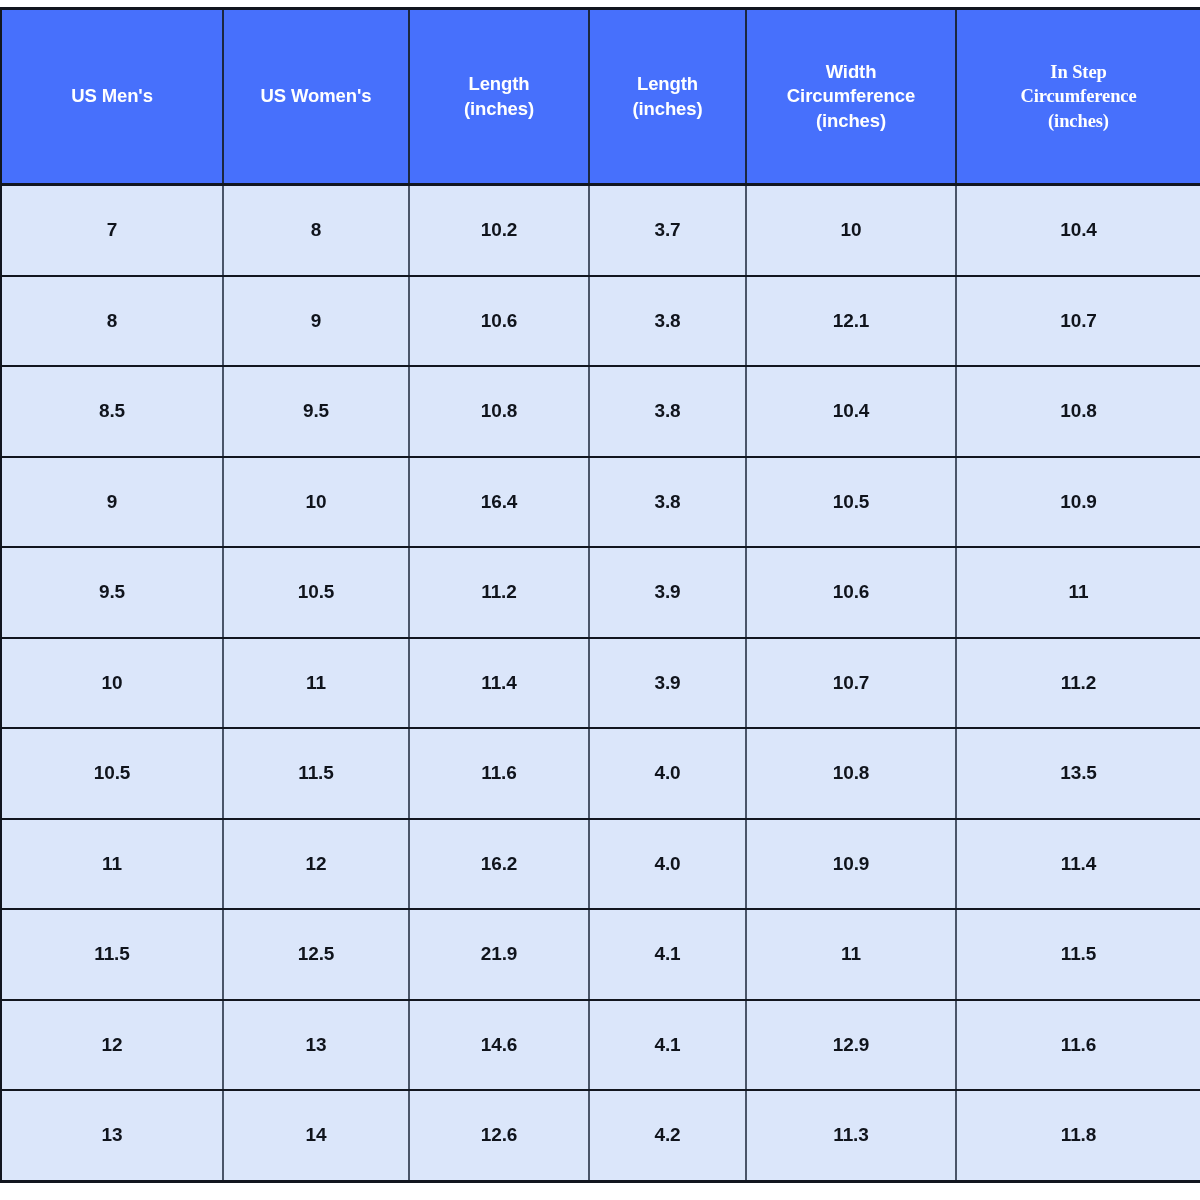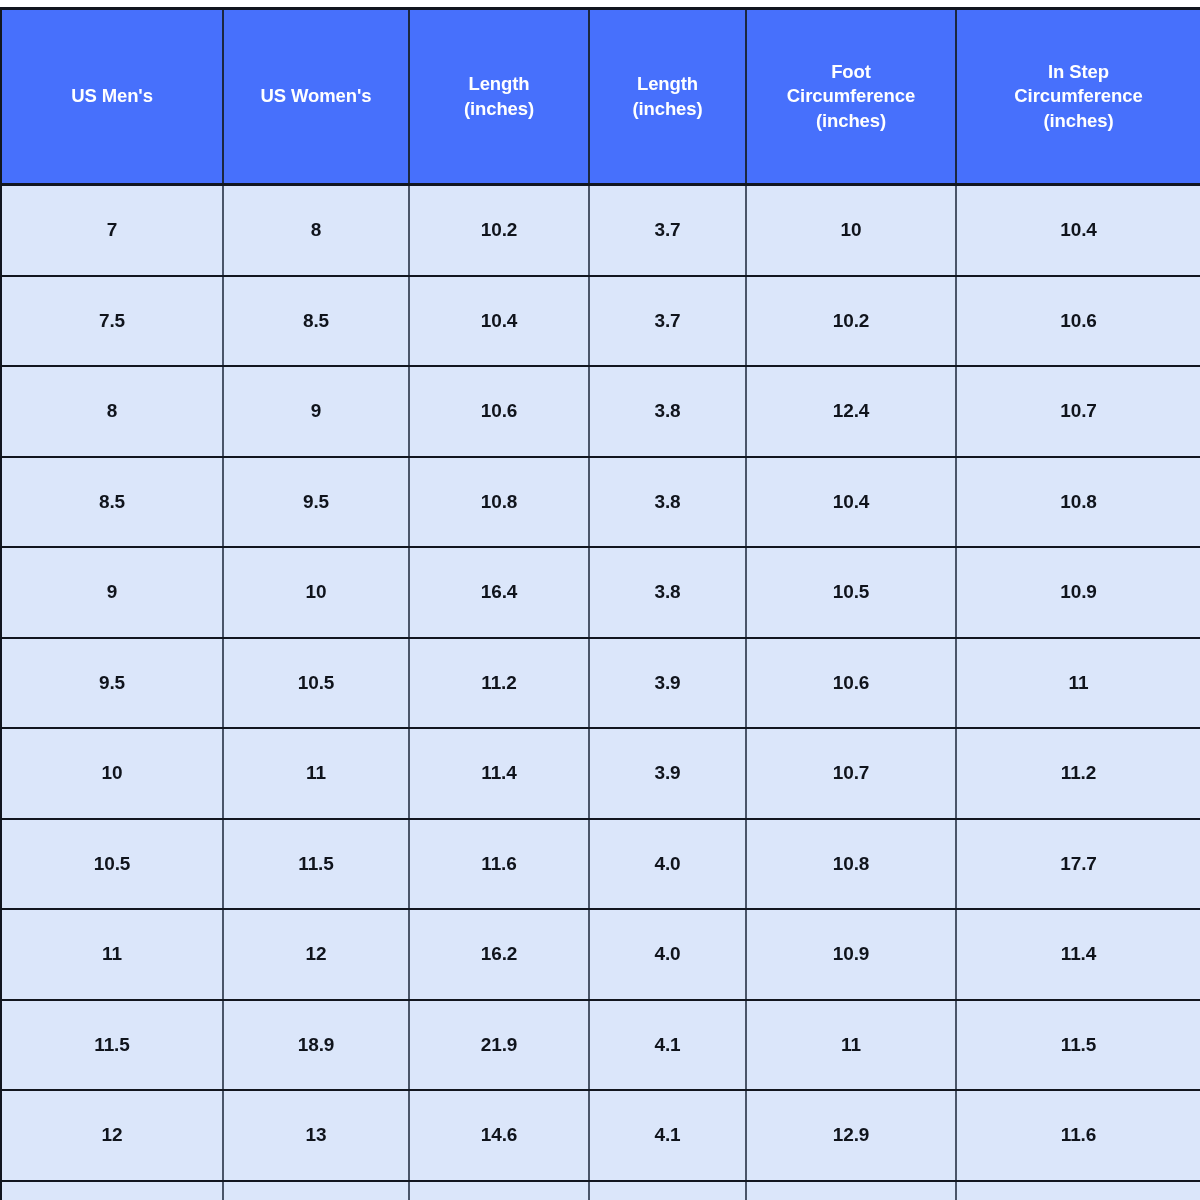--- a/index.html
+++ b/index.html
@@ -46,21 +46,21 @@
     font-weight: bold;
     line-height: 1.3;
     height: 165px;
     padding: 4px 8px;
     text-align: center;
     vertical-align: middle;
     border-right: 2px solid #1b2740;
     border-bottom: 3px solid #12161f;
     letter-spacing: -0.1px;
   }
-  thead th:last-child { border-right: none; }
+  thead th:last-child { border-right: none; font-family: Liberation Serif, serif; }
 
   tbody td {
     background: #dbe6fa;
     color: #10141c;
     font-size: 19px;
     font-weight: bold;
     height: 84.5px;
     text-align: center;
     vertical-align: middle;
     padding: 2px 6px;
@@ -96,54 +96,46 @@
           </th>
         <th>
             <span class="hdr-line">Length</span>
             <span class="hdr-line">(inches)</span>
           </th>
         <th>
             <span class="hdr-line">Length</span>
             <span class="hdr-line">(inches)</span>
           </th>
         <th>
-            <span class="hdr-line">Foot</span>
+            <span class="hdr-line">Width</span>
             <span class="hdr-line">Circumference</span>
             <span class="hdr-line">(inches)</span>
           </th>
         <th>
             <span class="hdr-line">In Step</span>
             <span class="hdr-line">Circumference</span>
             <span class="hdr-line">(inches)</span>
           </th>
       </tr>
     </thead>
     <tbody>
         <tr>
           <td>7</td>
           <td>8</td>
           <td>10.2</td>
           <td>3.7</td>
           <td>10</td>
           <td>10.4</td>
         </tr>
         <tr>
-          <td>7.5</td>
-          <td>8.5</td>
-          <td>10.4</td>
-          <td>3.7</td>
-          <td>10.2</td>
-          <td>10.6</td>
-        </tr>
-        <tr>
           <td>8</td>
           <td>9</td>
           <td>10.6</td>
           <td>3.8</td>
-          <td>12.4</td>
+          <td>12.1</td>
           <td>10.7</td>
         </tr>
         <tr>
           <td>8.5</td>
           <td>9.5</td>
           <td>10.8</td>
           <td>3.8</td>
           <td>10.4</td>
           <td>10.8</td>
         </tr>
@@ -170,33 +162,33 @@
           <td>3.9</td>
           <td>10.7</td>
           <td>11.2</td>
         </tr>
         <tr>
           <td>10.5</td>
           <td>11.5</td>
           <td>11.6</td>
           <td>4.0</td>
           <td>10.8</td>
-          <td>17.7</td>
+          <td>13.5</td>
         </tr>
         <tr>
           <td>11</td>
           <td>12</td>
           <td>16.2</td>
           <td>4.0</td>
           <td>10.9</td>
           <td>11.4</td>
         </tr>
         <tr>
           <td>11.5</td>
-          <td>18.9</td>
+          <td>12.5</td>
           <td>21.9</td>
           <td>4.1</td>
           <td>11</td>
           <td>11.5</td>
         </tr>
         <tr>
           <td>12</td>
           <td>13</td>
           <td>14.6</td>
           <td>4.1</td>

